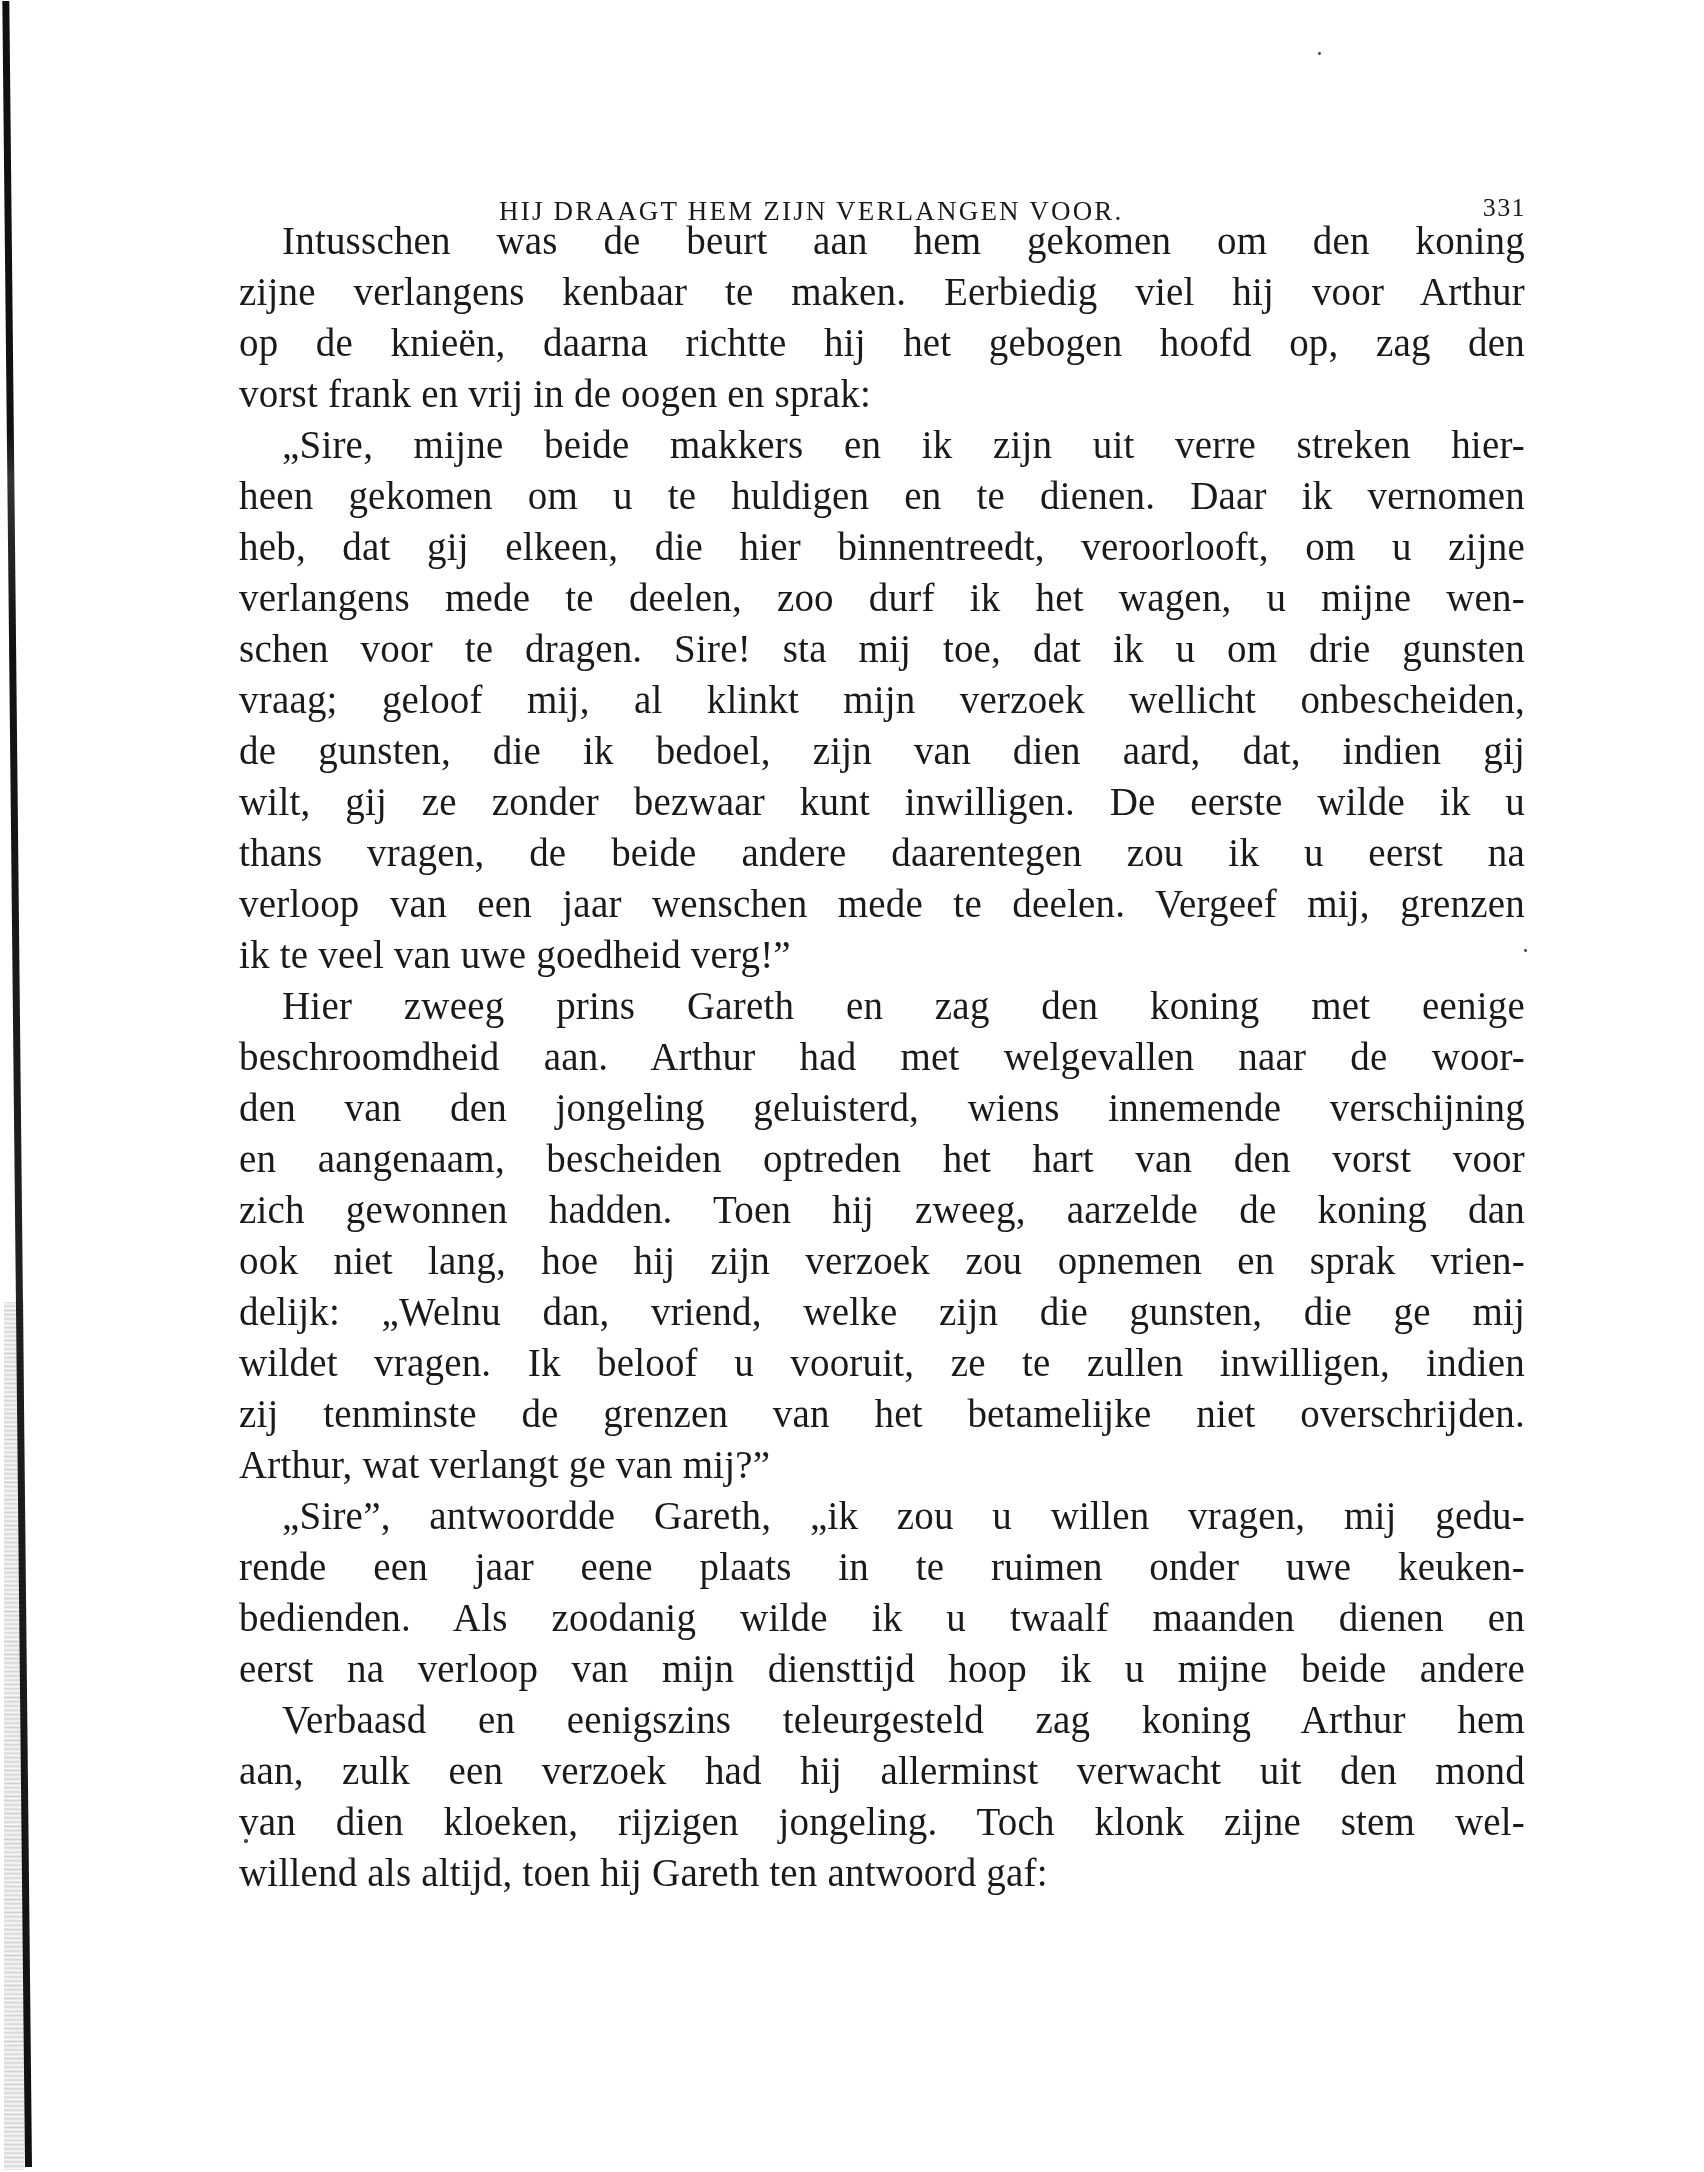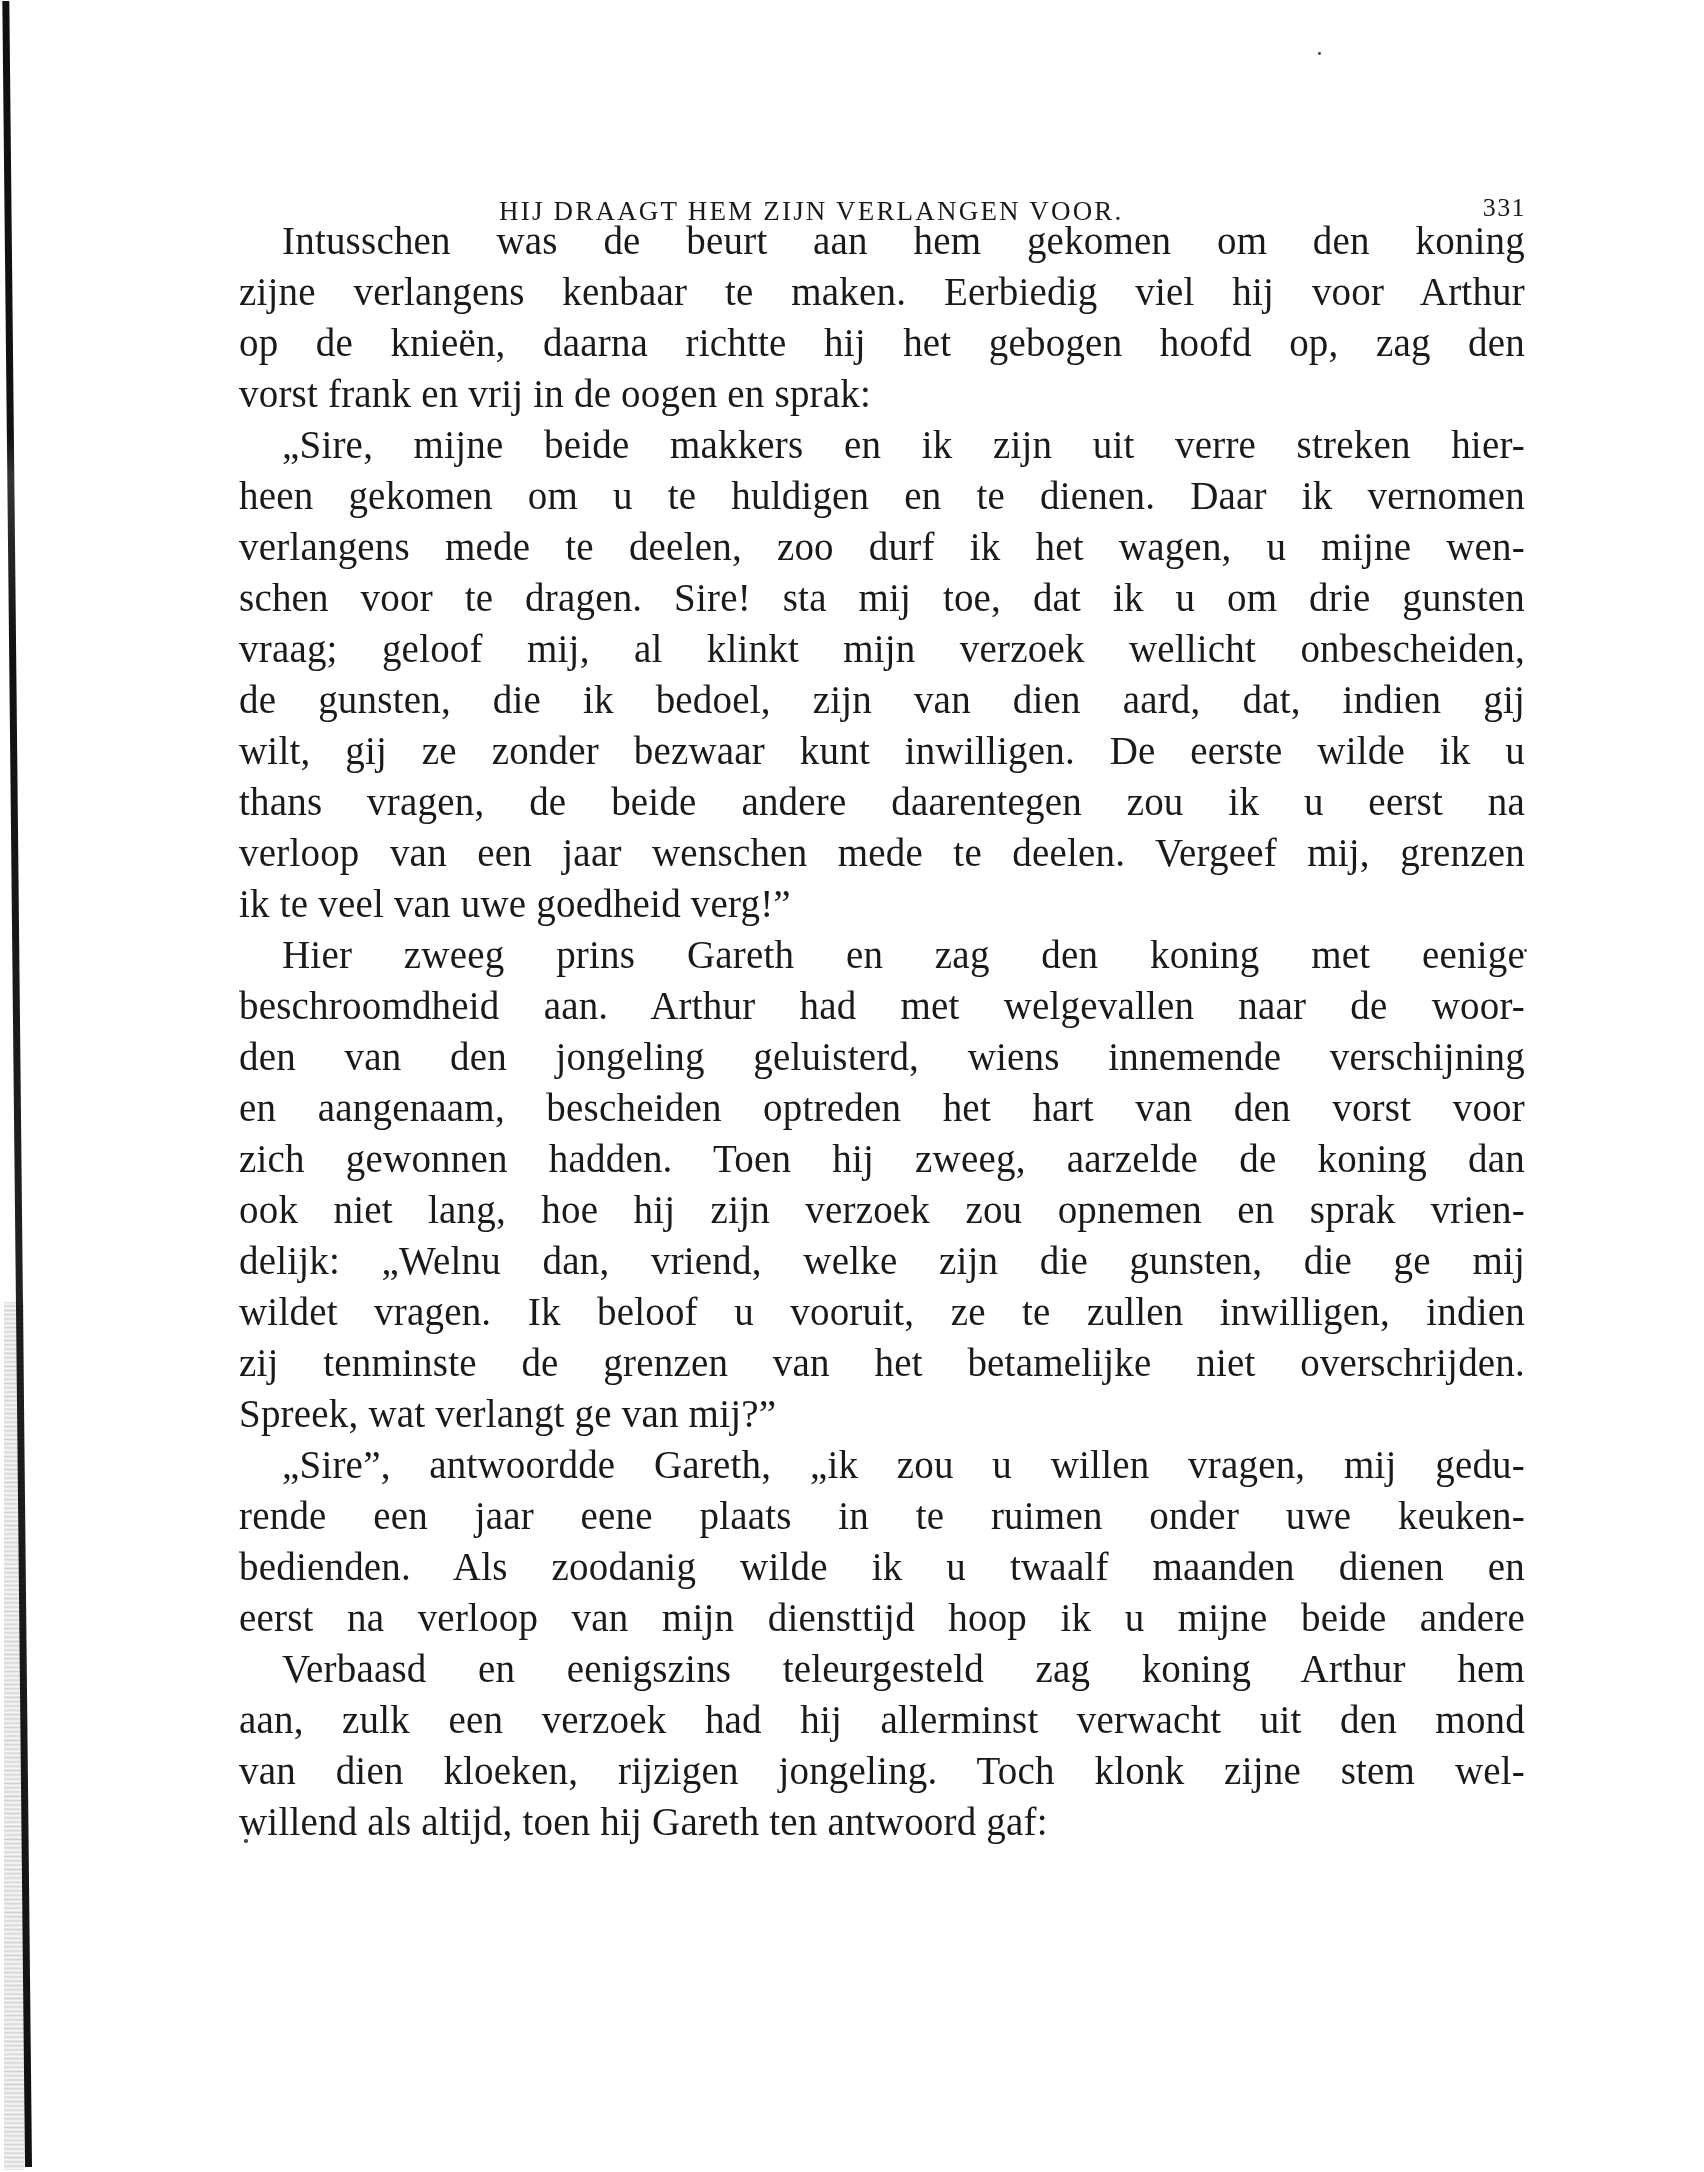--- a/index.html
+++ b/index.html
@@ -95,38 +95,39 @@
   <span class="page-number">331</span>
 </div>
 
 <div class="text-block" id="text-block">
     <div class="line indent">Intusschen was de beurt aan hem gekomen om den koning</div>
     <div class="line">zijne verlangens kenbaar te maken. Eerbiedig viel hij voor Arthur</div>
     <div class="line">op de knieën, daarna richtte hij het gebogen hoofd op, zag den</div>
     <div class="line last">vorst frank en vrij in de oogen en sprak:</div>
     <div class="line indent">„Sire, mijne beide makkers en ik zijn uit verre streken hier-</div>
     <div class="line">heen gekomen om u te huldigen en te dienen. Daar ik vernomen</div>
+    <div class="line">heb, dat gij elkeen, die hier binnentreedt, veroorlooft, om u zijne</div>
     <div class="line">verlangens mede te deelen, zoo durf ik het wagen, u mijne wen-</div>
     <div class="line">schen voor te dragen. Sire! sta mij toe, dat ik u om drie gunsten</div>
     <div class="line">vraag; geloof mij, al klinkt mijn verzoek wellicht onbescheiden,</div>
     <div class="line">de gunsten, die ik bedoel, zijn van dien aard, dat, indien gij</div>
     <div class="line">wilt, gij ze zonder bezwaar kunt inwilligen. De eerste wilde ik u</div>
     <div class="line">thans vragen, de beide andere daarentegen zou ik u eerst na</div>
     <div class="line">verloop van een jaar wenschen mede te deelen. Vergeef mij, grenzen</div>
     <div class="line last">ik te veel van uwe goedheid verg!”</div>
     <div class="line indent">Hier zweeg prins Gareth en zag den koning met eenige</div>
     <div class="line">beschroomdheid aan. Arthur had met welgevallen naar de woor-</div>
     <div class="line">den van den jongeling geluisterd, wiens innemende verschijning</div>
     <div class="line">en aangenaam, bescheiden optreden het hart van den vorst voor</div>
     <div class="line">zich gewonnen hadden. Toen hij zweeg, aarzelde de koning dan</div>
     <div class="line">ook niet lang, hoe hij zijn verzoek zou opnemen en sprak vrien-</div>
     <div class="line">delijk: „Welnu dan, vriend, welke zijn die gunsten, die ge mij</div>
     <div class="line">wildet vragen. Ik beloof u vooruit, ze te zullen inwilligen, indien</div>
     <div class="line">zij tenminste de grenzen van het betamelijke niet overschrijden.</div>
-    <div class="line last">Spreek, wat verlangt ge van mij?”</div>
+    <div class="line last">Arthur, wat verlangt ge van mij?”</div>
     <div class="line indent">„Sire”, antwoordde Gareth, „ik zou u willen vragen, mij gedu-</div>
     <div class="line">rende een jaar eene plaats in te ruimen onder uwe keuken-</div>
     <div class="line">bedienden. Als zoodanig wilde ik u twaalf maanden dienen en</div>
     <div class="line">eerst na verloop van mijn diensttijd hoop ik u mijne beide andere</div>
     <div class="line indent">Verbaasd en eenigszins teleurgesteld zag koning Arthur hem</div>
     <div class="line">aan, zulk een verzoek had hij allerminst verwacht uit den mond</div>
     <div class="line">van dien kloeken, rijzigen jongeling. Toch klonk zijne stem wel-</div>
     <div class="line last">willend als altijd, toen hij Gareth ten antwoord gaf:</div>
   </div>
 

